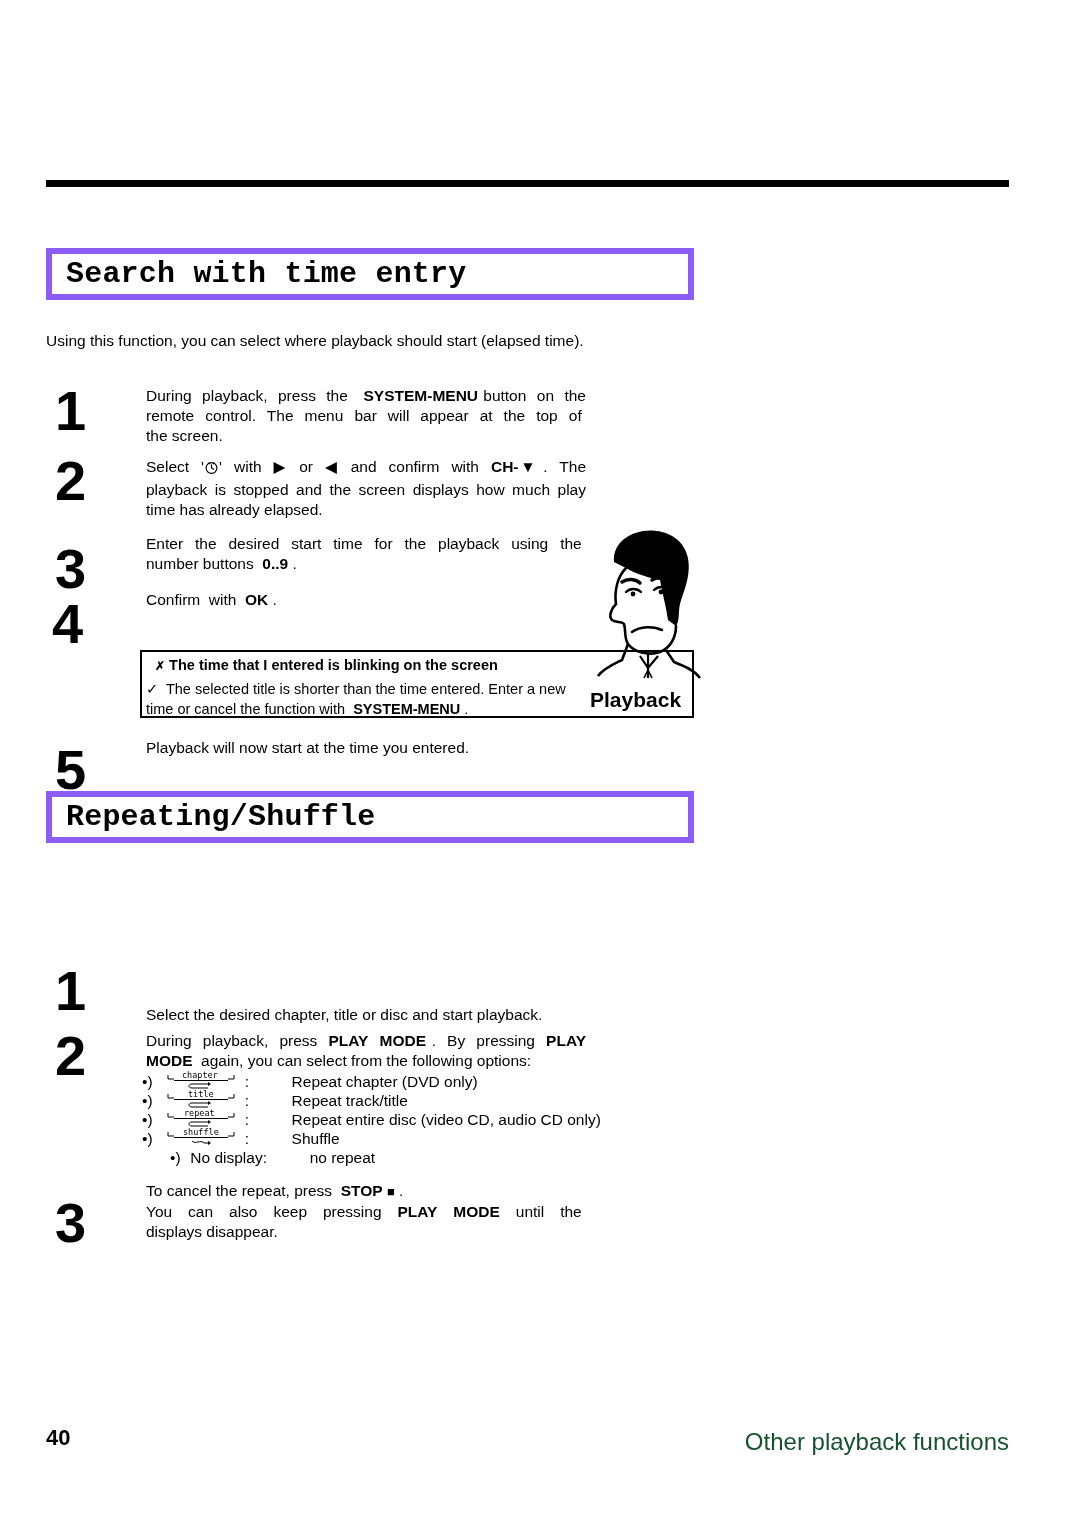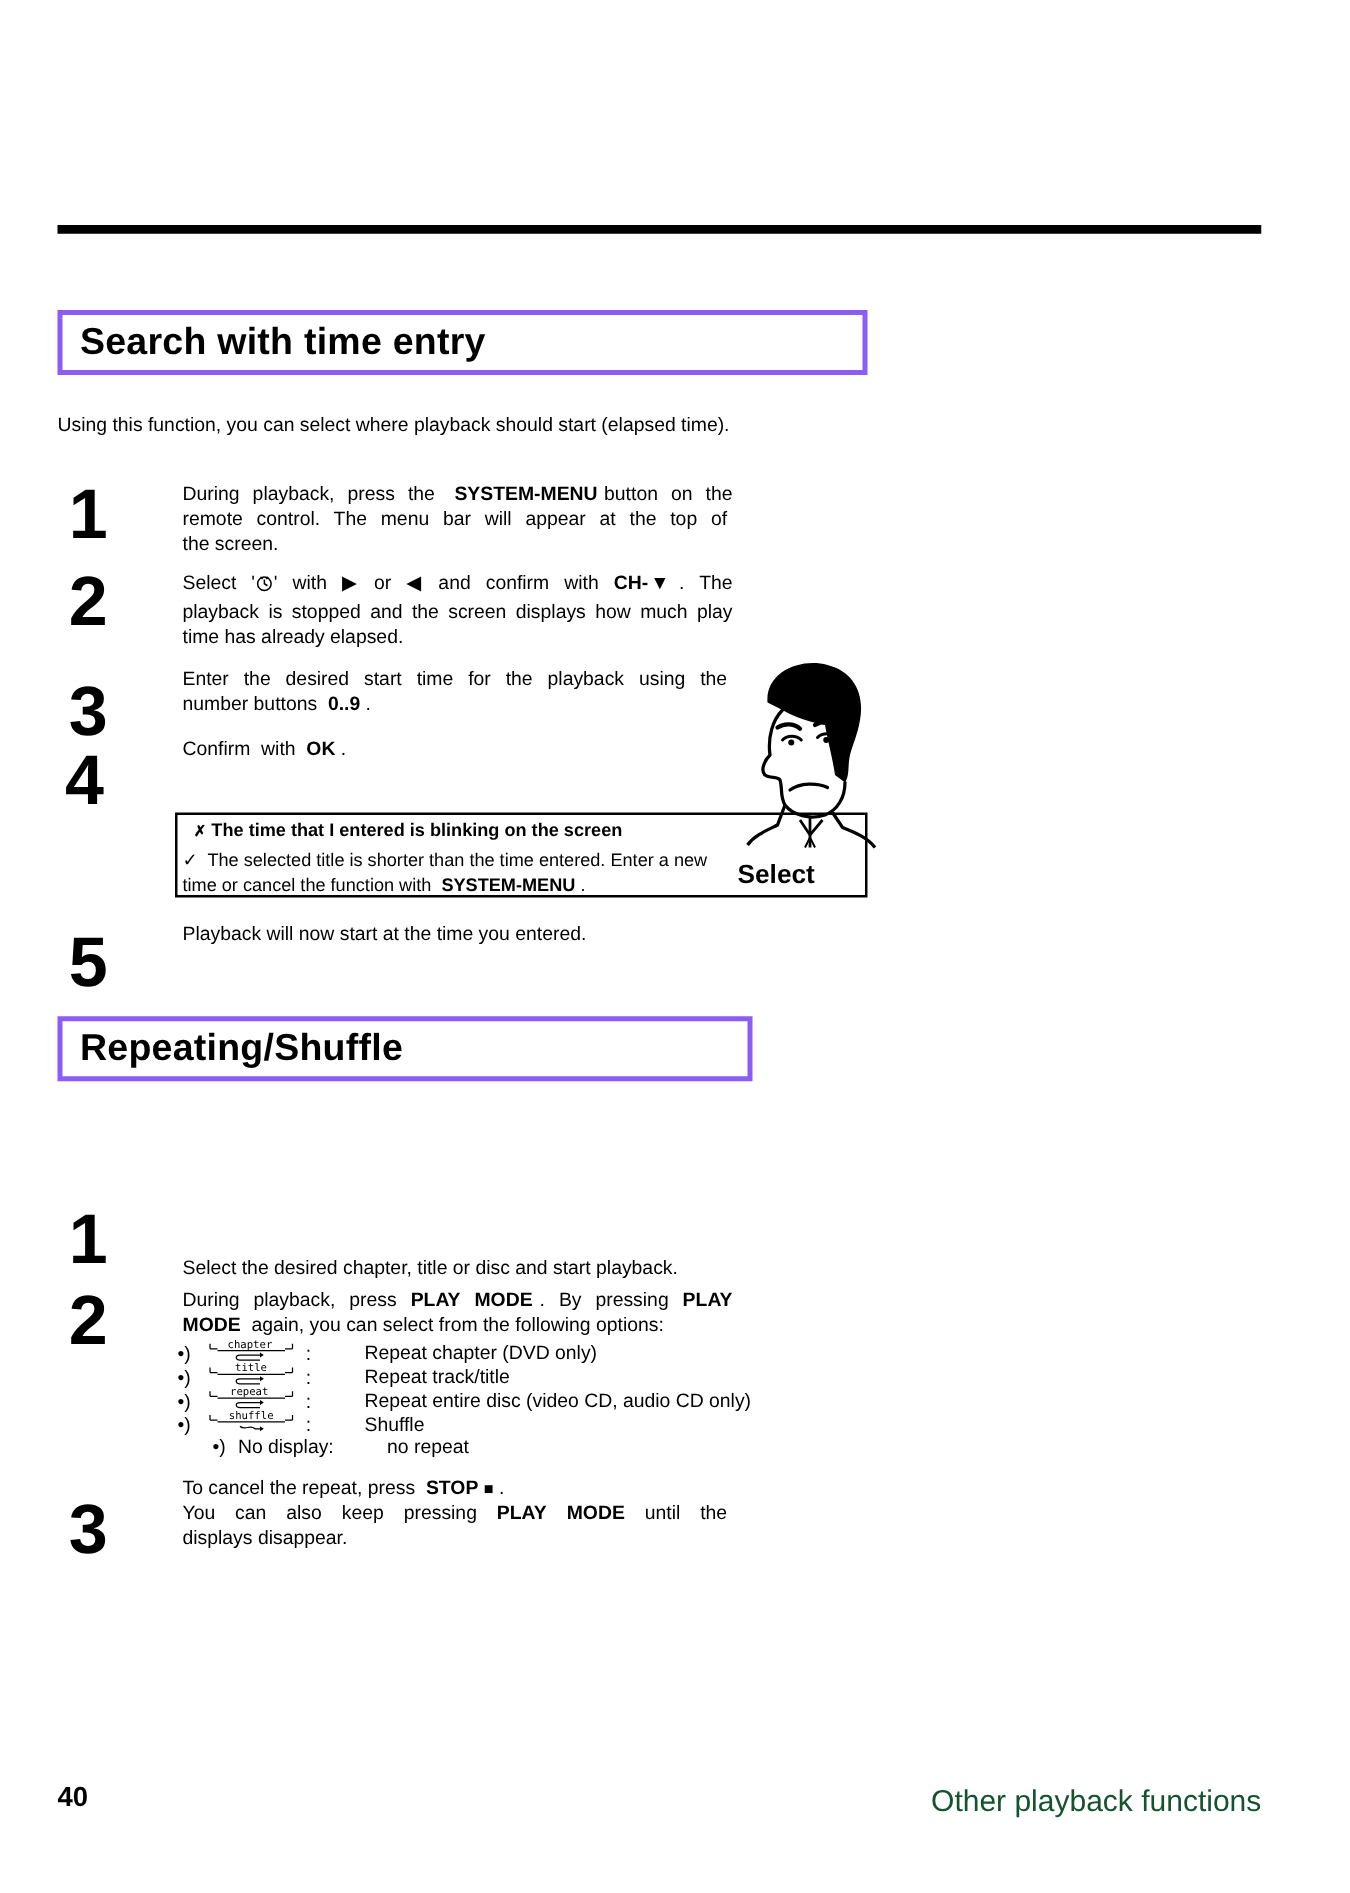--- a/index.html
+++ b/index.html
@@ -26,35 +26,36 @@
     position: absolute;
     left: 46px;
     top: 180px;
     width: 963px;
     height: 7px;
     background: #000;
   }
   
   .section-box {
     position: absolute;
-    border: 4px solid #8b5cf6;
+    border: 6px solid #8b5cf6;
     box-sizing: border-box;
+    font-family: Liberation Mono, monospace;
   }
   .section-box .section-title {
     position: absolute;
     left: 14px;
     top: 50%;
     transform: translateY(-50%);
     font-size: 30px;
     font-weight: bold;
     letter-spacing: 0.2px;
     white-space: nowrap;
   }
   #section-search-box { left: 46px; top: 248px; width: 648px; height: 52px; }
-  #section-repeat-box { left: 46px; top: 813px; width: 556px; height: 52px; }
+  #section-repeat-box { left: 46px; top: 791px; width: 648px; height: 52px; }
 
   .intro-text {
     position: absolute;
     font-size: 15.5px;
     line-height: 21px;
     text-align: justify;
   }
   #search-intro { left: 46px; top: 330px; width: 640px; }
   #repeat-intro { left: 46px; top: 893px; width: 648px; }
 
@@ -210,21 +211,21 @@
     </svg>
   </div>
 
   <div id="problem-box"></div>
   <div id="problem-line1">
     <span style="font-size:12px;">✗</span>&nbsp;<span>The time that I entered is blinking on the screen</span>
   </div>
   <div id="problem-line2">
     <span>✓</span>&nbsp; The selected title is shorter than the time entered. Enter a new time or cancel the function with&nbsp; <b>SYSTEM-MENU</b>&nbsp;.
   </div>
-  <div id="problem-label">Select</div>
+  <div id="problem-label">Playback</div>
 
   <div class="step-num" style="left:55px; top:742px;">5</div>
   <div class="step-body nj" style="left:146px; top:738px; width:460px;">Playback will now start at the time you entered.</div>
 
   <div class="section-box" id="section-repeat-box">
     <div class="section-title">Repeating/Shuffle</div>
   </div>
 
 
   <div class="step-num" style="left:55px; top:963px;">1</div>

